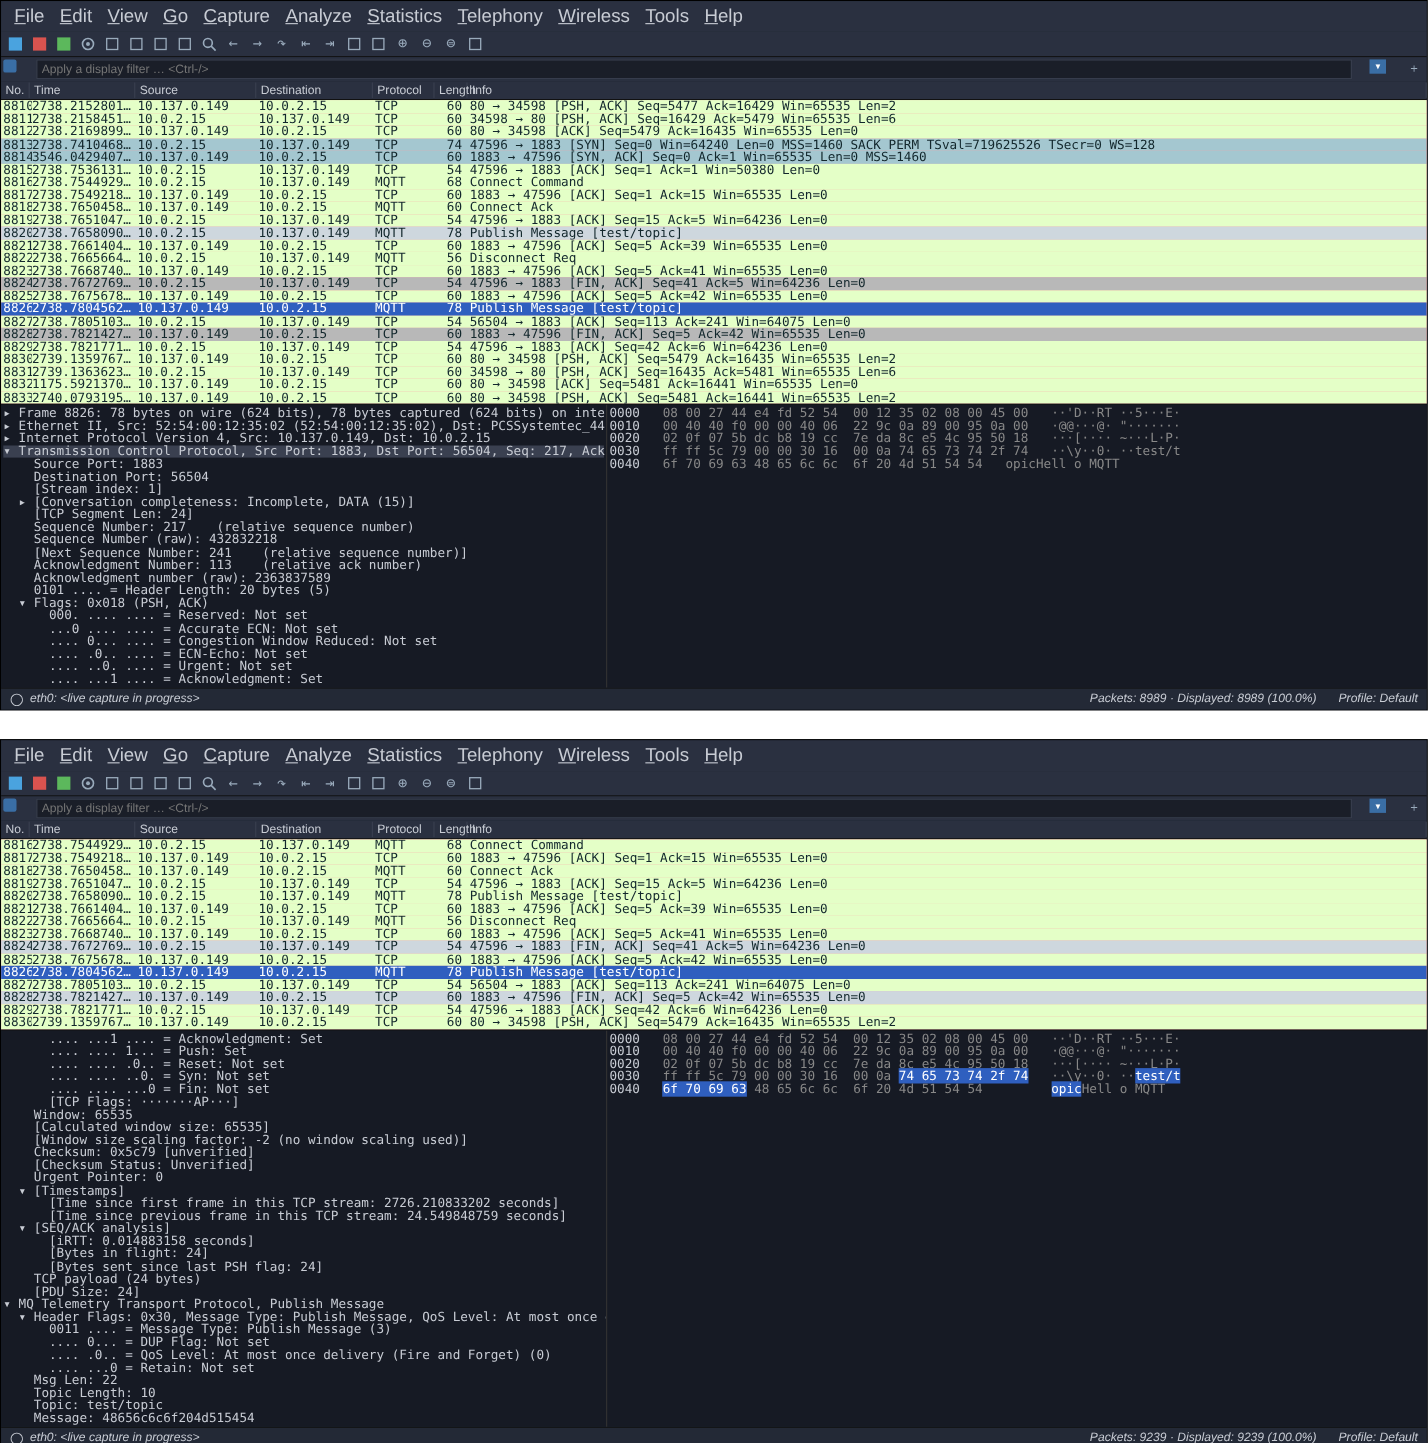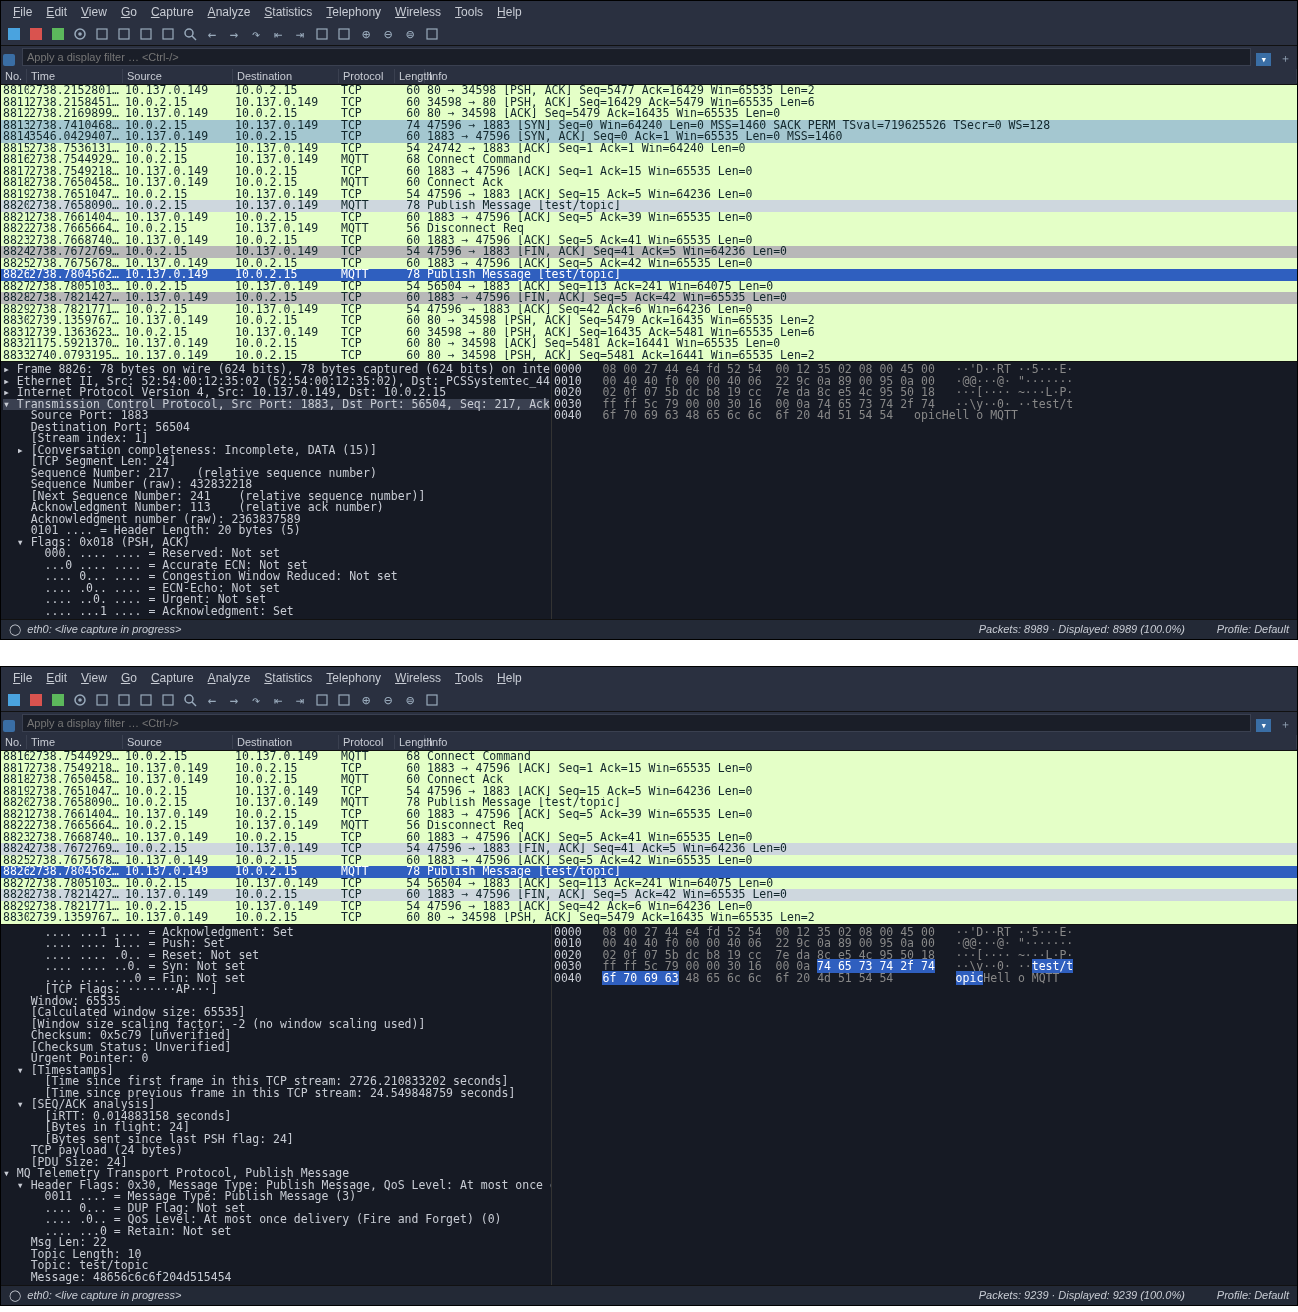--- a/index.html
+++ b/index.html
@@ -1,43 +1,43 @@
 <!DOCTYPE html>
 <html><head>
 <meta charset="utf-8">
 <style>
 *{margin:0;padding:0;box-sizing:border-box}
 body{background:#fff;font-family:"DejaVu Sans Mono","Courier New",monospace;font-size:11px;width:1298px}
 .win{background:#1e2430;color:#c8ccd4;border:1px solid #000}
-.menubar{background:#2a3040;display:flex;padding:2px 6px;gap:2px;font-family:sans-serif;font-size:12px}
+.menubar{background:#2a3040;display:flex;padding:2px 6px;gap:2px;font-family:sans-serif;font-size:17px}
 .menubar span{padding:2px 6px;cursor:pointer}
 .menubar span u{text-decoration:underline}
 .toolbar{background:#2a3040;display:flex;padding:2px 4px;gap:4px;align-items:center;border-bottom:1px solid #111}
 .tb{width:18px;height:18px;display:flex;align-items:center;justify-content:center;cursor:pointer;font-size:14px}
-.filter-row{display:flex;background:#2a3040;padding:2px;align-items:flex-end;gap:5px}
+.filter-row{display:flex;background:#2a3040;padding:2px;align-items:flex-start;gap:16px}
 .filter-input{flex:1;background:#1a1e28;border:1px solid #3a4050;padding:2px 4px;color:#888;font-family:sans-serif;font-size:11px}
 .pl-hdr{background:#2a3040;display:flex;font-family:sans-serif;font-size:11px;border-bottom:1px solid #111;padding:1px 0}
 .pl-hdr span{padding:1px 4px;border-right:1px solid #3a4050}
 .c-no{width:26px}.c-time{width:96px}.c-src{width:110px}.c-dst{width:106px}.c-proto{width:56px}.c-len{width:30px;text-align:right}.c-info{flex:1}
 .pl{background:#fca5a5;overflow:hidden}
 .pr{display:flex;white-space:pre;font-size:11.5px;line-height:1.0;padding:0 2px}
 .pr span{overflow:hidden}
 .r-green{background:#e4ffc7;color:#12272c}
 .r-teal{background:#a4c7d0;color:#12272c}
 .r-sel{background:#2f5fbf;color:#fff}
 .r-hl{background:#ced7de;color:#12272c}
 .r-gray{background:#b8b8b8;color:#12272c}
 .mid{display:flex;border-top:1px solid #111}
 .tree{flex:1;background:#161a24;color:#c8ccd4;padding:2px;font-size:11.5px;line-height:1.0;white-space:pre;overflow:hidden;max-width:550px}
 .tree .sel{background:#3a4050}
 .hex{flex:1;background:#161a24;color:#888;padding:2px;font-size:11.5px;line-height:1.0;white-space:pre;border-left:1px solid #333}
 .hex .h{color:#c8ccd4}
 .hex .hl{background:#2f5fbf;color:#fff}
 .status{background:#232936;display:flex;padding:3px 8px;font-family:sans-serif;font-size:11px;font-style:italic;border-top:1px solid #111}
-.status .s1{flex:1}.status .s2{flex:0 0 auto;margin-right:32px}.status .s3{flex:0 0 auto}
+.status .s1{flex:1}.status .s2{flex:0 0 auto;margin-right:20px}.status .s3{flex:0 0 auto}
 .gap{height:26px;background:#fff}
 .bookmark{width:12px;height:12px;background:#3a6ea5;display:inline-block;margin-right:2px;border-radius:2px}
 svg{display:block}
 </style>
 </head>
 <body>
 
 <div id="app">
     <div class="win">
       <div class="menubar">
@@ -155,21 +155,21 @@
         <span class="c-proto">Protocol</span>
         <span class="c-len">Length</span>
         <span class="c-info">Info</span>
       </div>
       <div class="pl">
         <div class="pr r-green"><span class="c-no" style="text-align:right;padding-right:2px">8810</span><span class="c-time">2738.2152801…</span><span class="c-src">10.137.0.149</span><span class="c-dst">10.0.2.15</span><span class="c-proto">TCP</span><span class="c-len">60 </span><span class="c-info">80 → 34598 [PSH, ACK] Seq=5477 Ack=16429 Win=65535 Len=2</span></div>
         <div class="pr r-green"><span class="c-no" style="padding-right:2px">8811</span><span class="c-time">2738.2158451…</span><span class="c-src">10.0.2.15</span><span class="c-dst">10.137.0.149</span><span class="c-proto">TCP</span><span class="c-len">60 </span><span class="c-info">34598 → 80 [PSH, ACK] Seq=16429 Ack=5479 Win=65535 Len=6</span></div>
         <div class="pr r-green"><span class="c-no" style="text-align:right;padding-right:2px">8812</span><span class="c-time">2738.2169899…</span><span class="c-src">10.137.0.149</span><span class="c-dst">10.0.2.15</span><span class="c-proto">TCP</span><span class="c-len">60 </span><span class="c-info">80 → 34598 [ACK] Seq=5479 Ack=16435 Win=65535 Len=0</span></div>
         <div class="pr r-teal"><span class="c-no" style="text-align:right;padding-right:2px">8813</span><span class="c-time">2738.7410468…</span><span class="c-src">10.0.2.15</span><span class="c-dst">10.137.0.149</span><span class="c-proto">TCP</span><span class="c-len">74 </span><span class="c-info">47596 → 1883 [SYN] Seq=0 Win=64240 Len=0 MSS=1460 SACK_PERM TSval=719625526 TSecr=0 WS=128</span></div>
         <div class="pr r-teal"><span class="c-no" style="text-align:center;padding-right:2px">8814</span><span class="c-time">3546.0429407…</span><span class="c-src">10.137.0.149</span><span class="c-dst">10.0.2.15</span><span class="c-proto">TCP</span><span class="c-len">60 </span><span class="c-info">1883 → 47596 [SYN, ACK] Seq=0 Ack=1 Win=65535 Len=0 MSS=1460</span></div>
-        <div class="pr r-green"><span class="c-no" style="text-align:right;padding-right:2px">8815</span><span class="c-time">2738.7536131…</span><span class="c-src">10.0.2.15</span><span class="c-dst">10.137.0.149</span><span class="c-proto">TCP</span><span class="c-len">54 </span><span class="c-info">24742 → 1883 [ACK] Seq=1 Ack=1 Win=64240 Len=0</span></div>
+        <div class="pr r-green"><span class="c-no" style="text-align:right;padding-right:2px">8815</span><span class="c-time">2738.7536131…</span><span class="c-src">10.0.2.15</span><span class="c-dst">10.137.0.149</span><span class="c-proto">TCP</span><span class="c-len">54 </span><span class="c-info">47596 → 1883 [ACK] Seq=1 Ack=1 Win=50380 Len=0</span></div>
         <div class="pr r-green"><span class="c-no" style="text-align:right;padding-right:2px">8816</span><span class="c-time">2738.7544929…</span><span class="c-src">10.0.2.15</span><span class="c-dst">10.137.0.149</span><span class="c-proto">MQTT</span><span class="c-len">68 </span><span class="c-info">Connect Command</span></div>
         <div class="pr r-green"><span class="c-no" style="text-align:right;padding-right:2px">8817</span><span class="c-time">2738.7549218…</span><span class="c-src">10.137.0.149</span><span class="c-dst">10.0.2.15</span><span class="c-proto">TCP</span><span class="c-len">60 </span><span class="c-info">1883 → 47596 [ACK] Seq=1 Ack=15 Win=65535 Len=0</span></div>
         <div class="pr r-green"><span class="c-no" style="text-align:right;padding-right:2px">8818</span><span class="c-time">2738.7650458…</span><span class="c-src">10.137.0.149</span><span class="c-dst">10.0.2.15</span><span class="c-proto">MQTT</span><span class="c-len">60 </span><span class="c-info">Connect Ack</span></div>
         <div class="pr r-green"><span class="c-no" style="text-align:right;padding-right:2px">8819</span><span class="c-time">2738.7651047…</span><span class="c-src">10.0.2.15</span><span class="c-dst">10.137.0.149</span><span class="c-proto">TCP</span><span class="c-len">54 </span><span class="c-info">47596 → 1883 [ACK] Seq=15 Ack=5 Win=64236 Len=0</span></div>
         <div class="pr r-hl"><span class="c-no" style="text-align:right;padding-right:2px">8820</span><span class="c-time">2738.7658090…</span><span class="c-src">10.0.2.15</span><span class="c-dst">10.137.0.149</span><span class="c-proto">MQTT</span><span class="c-len">78 </span><span class="c-info">Publish Message [test/topic]</span></div>
         <div class="pr r-green"><span class="c-no" style="text-align:right;padding-right:2px">8821</span><span class="c-time">2738.7661404…</span><span class="c-src">10.137.0.149</span><span class="c-dst">10.0.2.15</span><span class="c-proto">TCP</span><span class="c-len">60 </span><span class="c-info">1883 → 47596 [ACK] Seq=5 Ack=39 Win=65535 Len=0</span></div>
         <div class="pr r-green"><span class="c-no" style="text-align:right;padding-right:2px">8822</span><span class="c-time">2738.7665664…</span><span class="c-src">10.0.2.15</span><span class="c-dst">10.137.0.149</span><span class="c-proto">MQTT</span><span class="c-len">56 </span><span class="c-info">Disconnect Req</span></div>
         <div class="pr r-green"><span class="c-no" style="text-align:right;padding-right:2px">8823</span><span class="c-time">2738.7668740…</span><span class="c-src">10.137.0.149</span><span class="c-dst">10.0.2.15</span><span class="c-proto">TCP</span><span class="c-len">60 </span><span class="c-info">1883 → 47596 [ACK] Seq=5 Ack=41 Win=65535 Len=0</span></div>
         <div class="pr r-gray"><span class="c-no" style="text-align:right;padding-right:2px">8824</span><span class="c-time">2738.7672769…</span><span class="c-src">10.0.2.15</span><span class="c-dst">10.137.0.149</span><span class="c-proto">TCP</span><span class="c-len">54 </span><span class="c-info">47596 → 1883 [FIN, ACK] Seq=41 Ack=5 Win=64236 Len=0</span></div>
         <div class="pr r-green"><span class="c-no" style="text-align:right;padding-right:2px">8825</span><span class="c-time">2738.7675678…</span><span class="c-src">10.137.0.149</span><span class="c-dst">10.0.2.15</span><span class="c-proto">TCP</span><span class="c-len">60 </span><span class="c-info">1883 → 47596 [ACK] Seq=5 Ack=42 Win=65535 Len=0</span></div>

